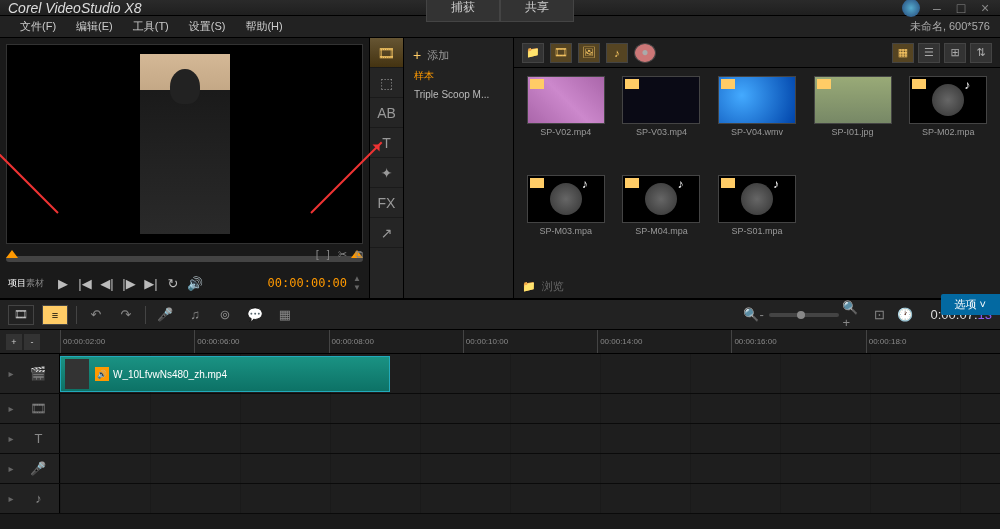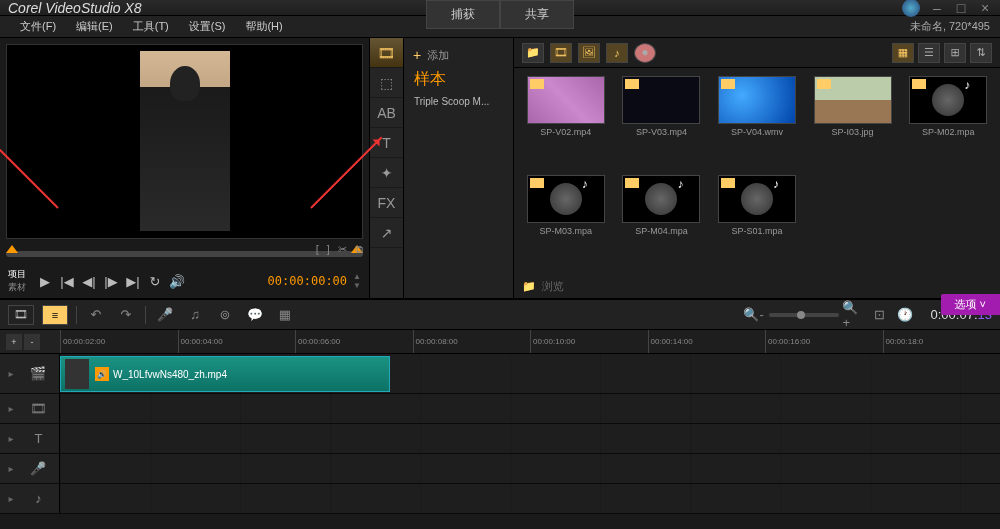--- a/index.html
+++ b/index.html
@@ -1,17 +1,17 @@
 <!DOCTYPE html>
 <html><head>
 <meta charset="utf-8">
 <style>
 *{margin:0;padding:0;box-sizing:border-box;font-family:Arial,"Microsoft YaHei",sans-serif}
 body{background:#1a1a1a;color:#ccc;font-size:11px;width:1000px;height:529px;overflow:hidden}
-.titlebar{height:16px;background:linear-gradient(#2a2a2a,#1f1f1f);display:flex;padding:0 8px;border-bottom:1px solid #000}
+.titlebar{height:16px;background:linear-gradient(#2a2a2a,#1f1f1f);display:flex;align-items:center;padding:0 8px;border-bottom:1px solid #000}
 .app-title{color:#ddd;font-size:14px;font-style:italic}
 .main-tabs{display:flex;margin-left:auto;margin-right:auto;position:absolute;left:50%;transform:translateX(-50%)}
 .main-tab{padding:5px 24px;background:#333;color:#ccc;border:1px solid #444;cursor:pointer;font-size:12px}
 .main-tab.active{background:#0099e5;color:#fff}
 .window-ctrls{display:flex;gap:10px;margin-left:auto;align-items:center}
 .wctrl{width:14px;height:14px;display:flex;align-items:center;justify-content:center;color:#888;cursor:pointer;font-size:14px}
 .help-icn{width:18px;height:18px;border-radius:50%;background:radial-gradient(#5ac,#247);cursor:pointer}
 .menubar{height:22px;background:#222;display:flex;align-items:center;padding:0 10px;border-bottom:1px solid #000}
 .menu-item{padding:3px 10px;cursor:pointer;color:#ccc}
 .filename-info{margin-left:auto;color:#aaa;font-size:11px}
@@ -22,34 +22,34 @@
 .preview-head{position:absolute;top:15px;left:50%;transform:translateX(-50%);width:30px;height:35px;background:#222;border-radius:50% 50% 40% 40%}
 .arrow{position:absolute;width:2px;height:100px;background:#e33;transform-origin:bottom}
 .arrow1{left:50px;bottom:30px;transform:rotate(-45deg)}
 .arrow2{right:50px;bottom:30px;transform:rotate(45deg)}
 .arrow::before{content:"";position:absolute;top:-2px;left:-4px;border:5px solid transparent;border-bottom-color:#e33}
 .scrubber{height:20px;margin:0 6px;position:relative}
 .scrub-track{height:6px;background:#444;border-radius:3px;position:relative;top:6px}
 .scrub-in{position:absolute;left:0;top:0;width:0;height:0;border-left:6px solid transparent;border-right:6px solid transparent;border-bottom:8px solid #f90}
 .scrub-out{position:absolute;right:0;top:0;width:0;height:0;border-left:6px solid transparent;border-right:6px solid transparent;border-bottom:8px solid #f90}
 .playback-row{display:flex;align-items:center;padding:4px 8px;gap:4px}
-.mode-toggle{display:flex;flex-direction:column;font-size:9px;color:#888;margin-right:6px}
+.mode-toggle{display:flex;flex-direction:row;font-size:9px;color:#888;margin-right:6px}
 .mode-toggle span{cursor:pointer}
 .mode-toggle .sel{color:#fff}
 .pbtn{width:18px;height:18px;color:#bbb;cursor:pointer;display:flex;align-items:center;justify-content:center;font-size:13px}
 .timecode{margin-left:auto;color:#f90;font-family:monospace;font-size:12px}
 .tc-spin{color:#666;font-size:8px;margin-left:2px}
 .pb-extra{display:flex;gap:8px;margin-left:10px;color:#888}
 .tool-sidebar{width:34px;background:#252525;display:flex;flex-direction:column;border-right:1px solid #000}
 .tool-btn{height:30px;display:flex;align-items:center;justify-content:center;color:#999;cursor:pointer;font-size:14px;border-bottom:1px solid #1a1a1a}
 .tool-btn.active{background:linear-gradient(#665533,#443311);color:#fc6}
 .lib-folders{width:110px;background:#222;padding:6px;border-right:1px solid #000}
 .lib-add{display:flex;align-items:center;gap:6px;padding:3px;color:#999;cursor:pointer;font-size:11px}
 .lib-add-icn{color:#fc6;font-size:14px}
-.lib-item{padding:3px 4px;color:#f90;cursor:pointer;font-size:16px}
+.lib-item{padding:3px 4px;color:#f90;cursor:pointer;font-size:10px}
 .lib-item2{padding:3px 4px;color:#bbb;cursor:pointer;font-size:10px;white-space:nowrap;overflow:hidden;text-overflow:ellipsis}
 .library-panel{flex:1;background:#1e1e1e;display:flex;flex-direction:column}
 .lib-toolbar{height:30px;display:flex;align-items:center;padding:0 8px;gap:6px;border-bottom:1px solid #000}
 .lib-tbtn{width:22px;height:20px;background:#333;border:1px solid #444;cursor:pointer;display:flex;align-items:center;justify-content:center;color:#aaa;font-size:11px}
 .lib-tbtn.on{background:#554422;color:#fc6}
 .lib-views{display:flex;gap:4px;margin-left:auto}
 .lib-grid{flex:1;display:grid;grid-template-columns:repeat(5,1fr);gap:8px;padding:8px;overflow:hidden}
 .lib-thumb{display:flex;flex-direction:column;align-items:center;cursor:pointer}
 .thumb-img{width:78px;height:48px;background:#000;border:1px solid #444;position:relative}
 .thumb-img.purple{background:linear-gradient(45deg,#a6a,#c8c,#a6a)}
@@ -57,21 +57,21 @@
 .thumb-img.blue{background:radial-gradient(circle at 30% 40%,#4af,#04a)}
 .thumb-img.green{background:linear-gradient(#9a7,#786)}
 .thumb-img.beige{background:#d4c8a8}
 .thumb-img.desert{background:linear-gradient(180deg,#bca 0%,#bca 50%,#975 50%)}
 .thumb-img.audio{background:#000;display:flex;align-items:center;justify-content:center}
 .audio-disc{width:32px;height:32px;border-radius:50%;background:radial-gradient(#666,#333);position:relative}
 .audio-disc::after{content:"♪";position:absolute;top:-6px;right:-6px;color:#fff;font-size:12px}
 .thumb-badge{position:absolute;top:2px;left:2px;width:14px;height:10px;background:#fc6;font-size:7px}
 .thumb-name{font-size:9px;color:#999;margin-top:3px;text-align:center}
 .lib-footer{height:24px;display:flex;align-items:center;padding:0 8px;color:#666}
-.options-btn{position:absolute;right:0;top:294px;background:#a21caf;color:#fff;padding:3px 14px;font-size:11px;cursor:pointer;border-radius:2px 0 0 2px}
+.options-btn{position:absolute;right:0;top:294px;background:#0369a1;color:#fff;padding:3px 14px;font-size:11px;cursor:pointer;border-radius:2px 0 0 2px}
 .timeline-area{background:#1a1a1a;border-top:2px solid #000}
 .tl-toolbar{height:30px;display:flex;align-items:center;padding:0 8px;gap:8px;background:#222;border-bottom:1px solid #000}
 .tl-viewbtn{width:26px;height:20px;border:1px solid #444;cursor:pointer;display:flex;align-items:center;justify-content:center;font-size:11px}
 .tl-viewbtn.on{background:#fc6;color:#000}
 .tl-tool{width:22px;height:20px;color:#888;cursor:pointer;display:flex;align-items:center;justify-content:center;font-size:13px}
 .tl-divider{width:1px;height:18px;background:#444}
 .tl-zoom{display:flex;align-items:center;gap:4px;margin-left:auto}
 .zoom-slider{width:70px;height:4px;background:#444;border-radius:2px;position:relative}
 .zoom-thumb{position:absolute;width:8px;height:8px;background:#888;border-radius:50%;top:-2px;left:40%}
 .tl-time{color:#ddd;font-family:monospace;font-size:13px;margin-left:10px}
@@ -109,21 +109,21 @@
     <div class="wctrl">×</div>
   </div>
 </div>
 
 <div class="menubar">
   <span class="menu-item">文件(F)</span>
   <span class="menu-item">编辑(E)</span>
   <span class="menu-item">工具(T)</span>
   <span class="menu-item">设置(S)</span>
   <span class="menu-item">帮助(H)</span>
-  <span class="filename-info">未命名, 720*495</span>
+  <span class="filename-info">未命名, 600*576</span>
 </div>
 
 <div class="workspace">
   <div class="preview-panel">
     <div class="preview-area">
       <div class="arrow arrow1"></div>
       <div class="preview-img">
           <div class="preview-head"></div>
         </div>
       <div class="arrow arrow2"></div>
@@ -202,24 +202,24 @@
           </div>
           <div class="thumb-name">SP-V03.mp4</div>
         </div>
         <div class="lib-thumb">
           <div class="thumb-img blue">
             <div class="thumb-badge"></div>
           </div>
           <div class="thumb-name">SP-V04.wmv</div>
         </div>
         <div class="lib-thumb">
-          <div class="thumb-img desert">
-            <div class="thumb-badge"></div>
-          </div>
-          <div class="thumb-name">SP-I03.jpg</div>
+          <div class="thumb-img green">
+            <div class="thumb-badge"></div>
+          </div>
+          <div class="thumb-name">SP-I01.jpg</div>
         </div>
         <div class="lib-thumb">
           <div class="thumb-img audio">
             <div class="audio-disc"></div>
             <div class="thumb-badge"></div>
           </div>
           <div class="thumb-name">SP-M02.mpa</div>
         </div>
         <div class="lib-thumb">
           <div class="thumb-img audio">
@@ -276,21 +276,20 @@
       <span class="tl-time"><span>0:00:07:</span><span class="frames">13</span></span>
     </div>
   </div>
   <div class="tl-ruler">
     <div class="tl-trackheads">
       <div class="th-ctrl">+</div>
       <div class="th-ctrl">-</div>
     </div>
     <div class="ruler-ticks" id="ruler-ticks">
         <div class="tick">00:00:02:00</div>
-        <div class="tick">00:00:04:00</div>
         <div class="tick">00:00:06:00</div>
         <div class="tick">00:00:08:00</div>
         <div class="tick">00:00:10:00</div>
         <div class="tick">00:00:14:00</div>
         <div class="tick">00:00:16:00</div>
         <div class="tick">00:00:18:0</div>
       </div>
   </div>
   <div class="tl-tracks">
     <div class="tl-track video">

